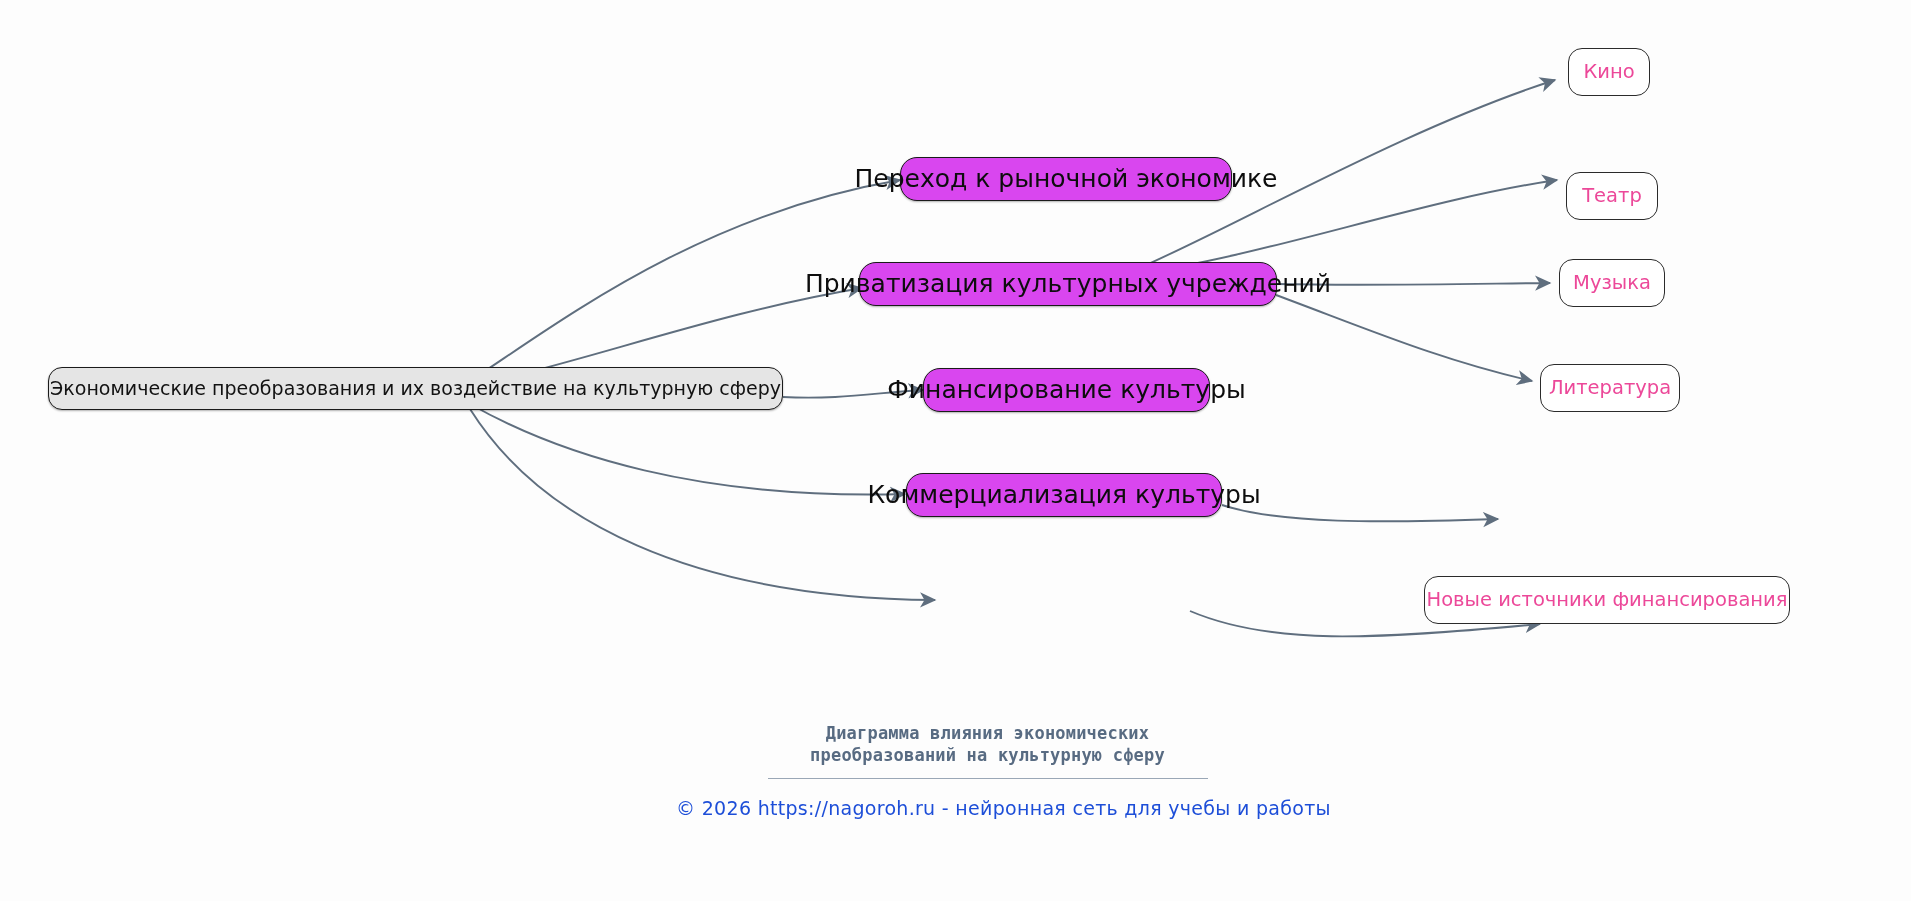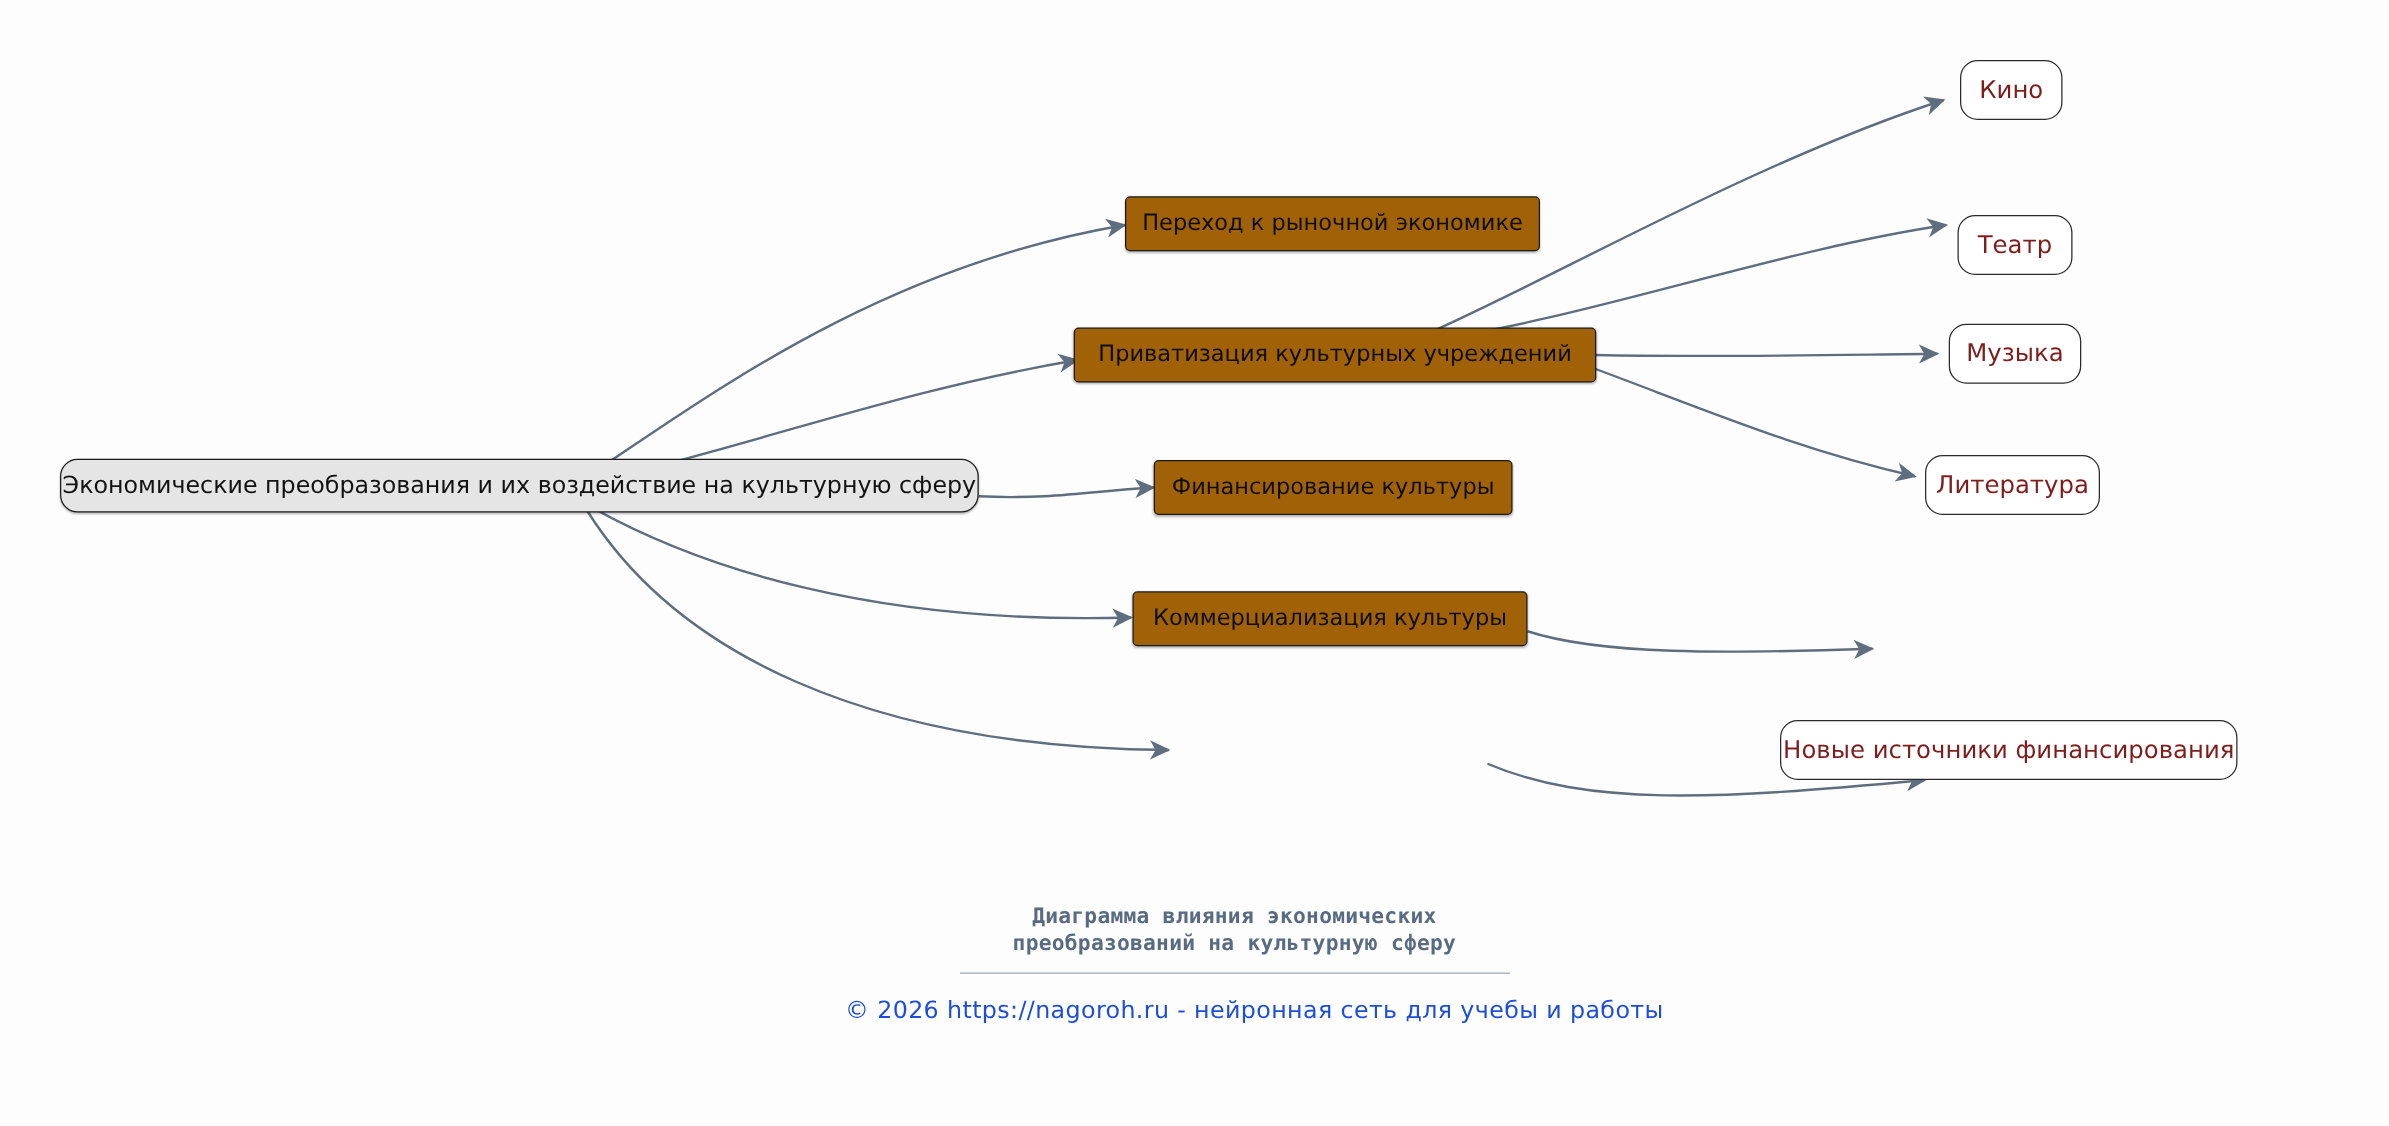--- a/index.html
+++ b/index.html
@@ -40,32 +40,32 @@
   }
   .node-root {
     background: #e5e5e5;
     border: 1.6px solid #1b1b1b;
     border-radius: 14px;
     color: #121212;
     font-size: 19px;
     box-shadow: 0 1px 2px rgba(0,0,0,0.30);
   }
   .node-branch {
-    background: #a16207;
+    background: #d946ef;
     border: 1.6px solid #1b1b1b;
-    border-radius: 4px;
+    border-radius: 17px;
     color: #0d0d0d;
-    font-size: 18px;
+    font-size: 25px;
     box-shadow: 0 1px 2px rgba(0,0,0,0.30);
   }
   .node-leaf {
     background: #ffffff;
     border: 1.7px solid #2b2b2b;
     border-radius: 14px;
-    color: #7f1d1d;
+    color: #ec4899;
     font-size: 19.5px;
   }
   .footer-wrap {
     position: absolute;
     left: 0;
     top: 722px;
     width: 1911px;
     text-align: center;
     padding-left: 32px;
   }

